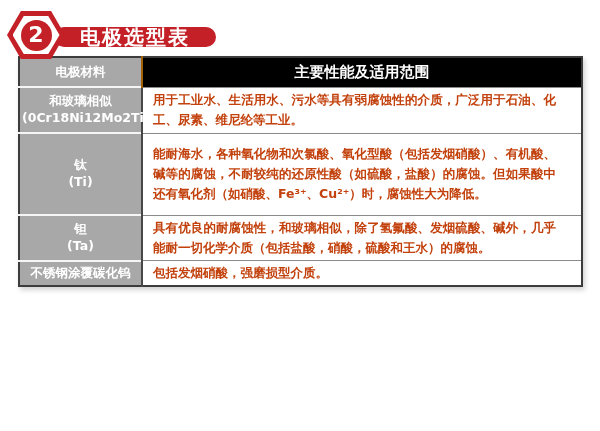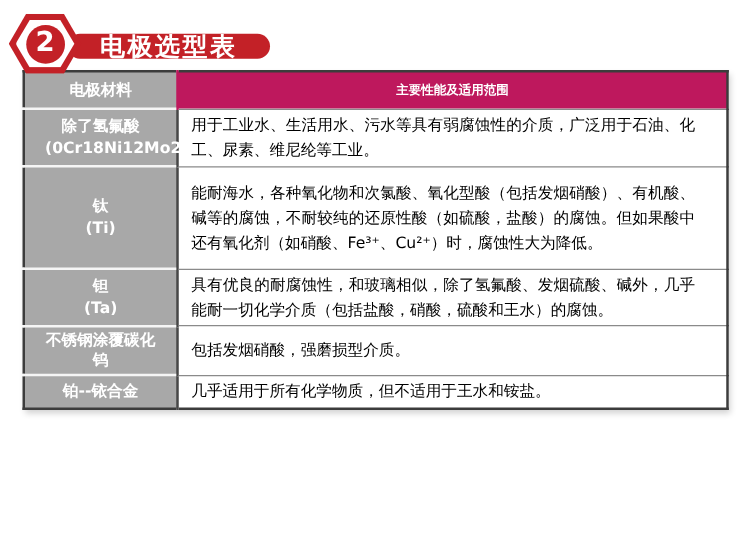--- a/index.html
+++ b/index.html
@@ -60,37 +60,37 @@
   th, td { vertical-align: middle; }
 
   th.mat-h, td.mat {
     background: #a8a8a8;
     color: #ffffff;
     font-weight: bold;
     text-align: center;
     font-size: 12.5px;
     border-top: 2px solid #f5f5f5;
     line-height: 1.35;
-    padding: 2px 16px;
+    padding: 2px 2px;
   }
   th.desc-h {
-    background: #be185d;
+    background: #000000;
     color: #ffffff;
     font-weight: bold;
     text-align: center;
-    font-size: 10px;
-    border-left: 2px solid #be185d;
+    font-size: 15px;
+    border-left: 2px solid #a16207;
     border-top: none;
   }
   tr.rhead th { border-top: none; }
   td.desc {
     background: #ffffff;
-    color: #000000;
+    color: #c2410c;
     font-size: 12.5px;
-    font-weight: normal;
+    font-weight: bold;
     line-height: 1.62;
     text-align: justify;
     padding: 2px 25px 2px 10px;
     border-left: 2px solid #474747;
     border-top: 1px solid #8a8a8a;
   }
   td.mat span { display: block; }
 
   tr.rhead { height: 30px; }
   tr.r0 { height: 46px; }
@@ -119,21 +119,21 @@
       <col class="c-mat">
       <col class="c-desc">
     </colgroup>
   <tbody>
       <tr class="rhead">
     <th class="mat-h">电极材料</th>
     <th class="desc-h">主要性能及适用范围</th>
   </tr>
   <tr class="r0">
     <td class="mat">
-      <span>除了氢氟酸</span>
+      <span>和玻璃相似</span>
       <span>(0Cr18Ni12Mo2Ti)</span>
     </td>
     <td class="desc">用于工业水、生活用水、污水等具有弱腐蚀性的介质，广泛用于石油、化工、尿素、维尼纶等工业。</td>
   </tr>
   <tr class="r3">
     <td class="mat">
       <span>钛</span>
       <span>(Ti)</span>
     </td>
     <td class="desc">能耐海水，各种氧化物和次氯酸、氧化型酸（包括发烟硝酸）、有机酸、碱等的腐蚀，不耐较纯的还原性酸（如硫酸，盐酸）的腐蚀。但如果酸中还有氧化剂（如硝酸、Fe³⁺、Cu²⁺）时，腐蚀性大为降低。</td>
@@ -145,21 +145,14 @@
     </td>
     <td class="desc">具有优良的耐腐蚀性，和玻璃相似，除了氢氟酸、发烟硫酸、碱外，几乎能耐一切化学介质（包括盐酸，硝酸，硫酸和王水）的腐蚀。</td>
   </tr>
   <tr class="r5">
     <td class="mat">
       <span>不锈钢涂覆碳化钨</span>
       <span></span>
     </td>
     <td class="desc">包括发烟硝酸，强磨损型介质。</td>
   </tr>
-  <tr class="r6">
-    <td class="mat">
-      <span>铂--铱合金</span>
-      <span></span>
-    </td>
-    <td class="desc">几乎适用于所有化学物质，但不适用于王水和铵盐。</td>
-  </tr>
 </tbody>
   </table>
 
 </body></html>

